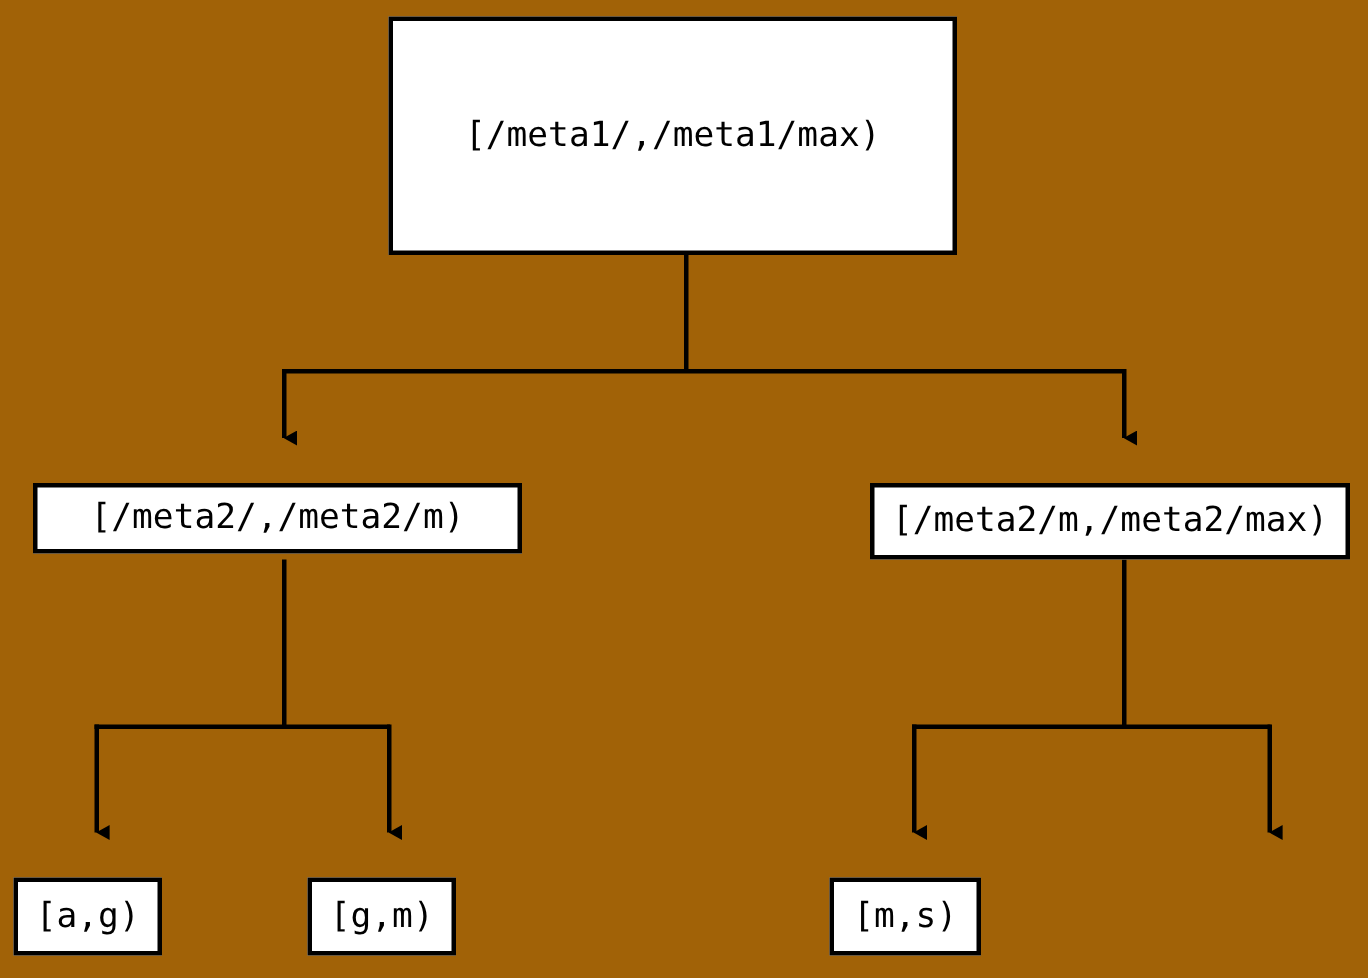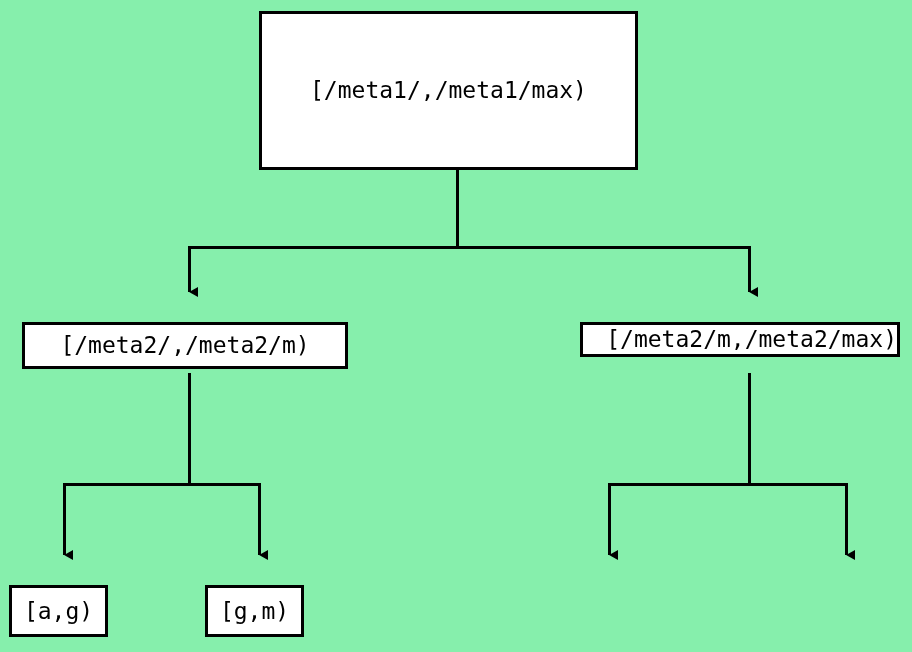--- a/index.html
+++ b/index.html
@@ -8,21 +8,21 @@
     padding: 0;
     background: #ffffff;
   }
   body {
     font-family: "DejaVu Sans Mono", "Liberation Mono", monospace;
   }
   #diagram-root {
     position: relative;
     width: 912px;
     height: 652px;
-    background: #86efac;
+    background: #a16207;
     overflow: hidden;
   }
   #edge-layer {
     position: absolute;
     left: 0;
     top: 0;
     width: 912px;
     height: 652px;
     pointer-events: none;
   }
@@ -82,27 +82,30 @@
   </svg>
 
   <div class="node-box" style="left:259px; top:11px; width:379px; height:159px;">
     <span class="node-label">[/meta1/,/meta1/max)</span>
   </div>
 
   <div class="node-box" style="left:22px; top:322px; width:326px; height:47px;">
     <span class="node-label">[/meta2/,/meta2/m)</span>
   </div>
 
-  <div class="node-box" style="left:580px; top:322px; width:320px; height:35px;justify-content:flex-end;">
+  <div class="node-box" style="left:580px; top:322px; width:320px; height:51px;">
     <span class="node-label">[/meta2/m,/meta2/max)</span>
   </div>
 
   <div class="node-box" style="left:205px; top:585px; width:99px; height:52px;">
     <span class="node-label">[g,m)</span>
   </div>
 
   <div class="node-box" style="left:9px; top:585px; width:99px; height:52px;">
     <span class="node-label">[a,g)</span>
   </div>
 
+  <div class="node-box" style="left:553px; top:585px; width:101px; height:52px;">
+    <span class="node-label">[m,s)</span>
+  </div>
 
 
 </div>
 
 </body></html>

